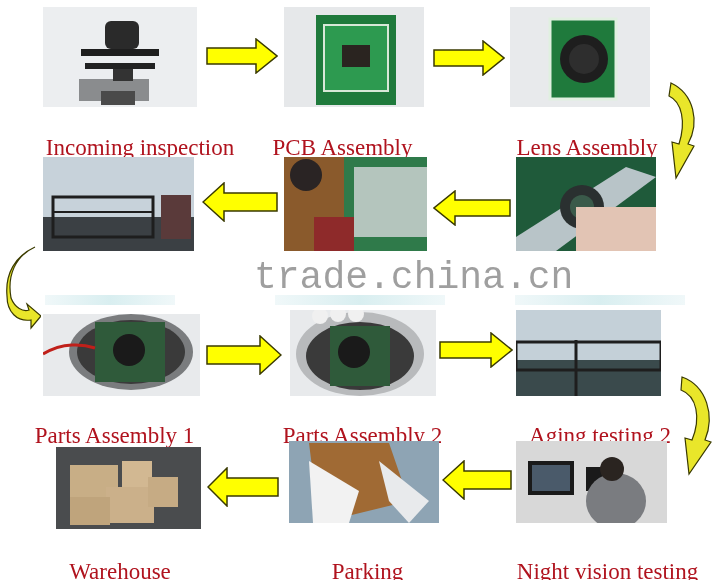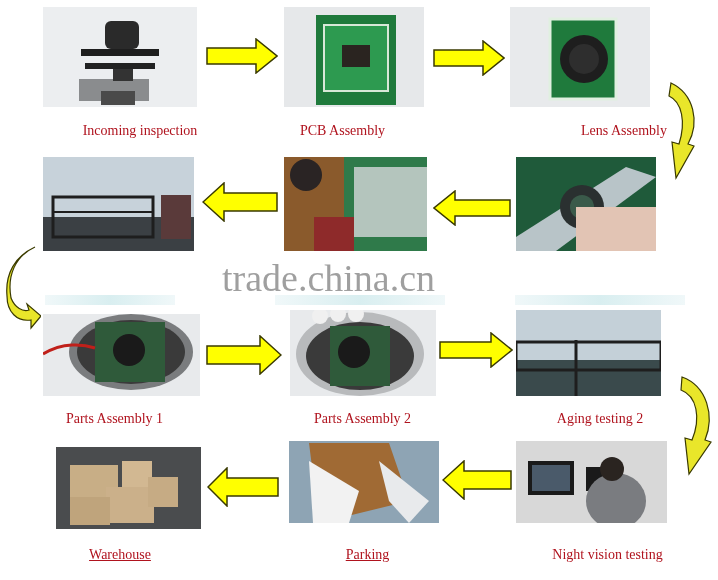--- a/index.html
+++ b/index.html
@@ -1,20 +1,20 @@
 <!DOCTYPE html>
 <html><head>
 <meta charset="utf-8">
 <style>
   html,body{margin:0;padding:0;background:#ffffff;}
   body{width:718px;height:580px;position:relative;overflow:hidden;font-family:"DejaVu Serif","Liberation Serif",serif;}
   .photo{position:absolute;overflow:hidden;background:#ddd;}
-  .label{position:absolute;color:#b0131e;font-family:"Liberation Serif","DejaVu Serif",serif;font-size:14px;white-space:nowrap;text-align:center;}
+  .label{position:absolute;color:#b0131e;font-family:"Liberation Serif","DejaVu Serif",serif;font-size:23px;white-space:nowrap;text-align:center;margin-top:12px;}
   .arrow{position:absolute;}
-  .watermark{position:absolute;left:222px;top:256px;font-family:Liberation Serif, serif;font-size:38px;color:#8f8f8f;opacity:0.85;letter-spacing:0px;}
+  .watermark{position:absolute;left:254px;top:256px;font-family:Liberation Mono, monospace;font-size:38px;color:#8f8f8f;opacity:0.85;letter-spacing:0px;}
   .faded{position:absolute;height:10px;background:linear-gradient(90deg,#e6f3f5,#bfe3e6,#e6f3f5);opacity:0.6;}
 </style>
 </head>
 <body>
 
 <div class="photo" style="left:43px;top:7px;width:154px;height:100px;background:#eceef0;">
   <svg width="154" height="100" viewBox="0 0 154 100">
     <rect x="36" y="72" width="70" height="22" fill="#8a8c8e"></rect>
     <rect x="58" y="84" width="34" height="14" fill="#4a4a4a"></rect>
     <rect x="42" y="56" width="70" height="6" fill="#222"></rect>
@@ -44,21 +44,21 @@
     </svg>
 </div>
 <div class="arrow" style="left:433px;top:40px;">
   <svg width="72" height="36" viewBox="0 0 72 36">
       <path d="M1,10 H50 V1 L71,18 L50,35 V26 H1 Z" fill="#ffff00" stroke="#3a3a00" stroke-width="1.5"></path>
     </svg>
 </div>
 
 <div class="label" style="left:40px;top:123px;width:200px;">Incoming inspection</div>
 <div class="label" style="left:265px;top:123px;width:155px;">PCB Assembly</div>
-<div class="label" style="left:507px;top:123px;width:160px;text-align:right;">Lens Assembly</div>
+<div class="label" style="left:507px;top:123px;width:160px;">Lens Assembly</div>
 
 <div class="arrow" style="left:664px;top:82px;">
   <svg width="40" height="100" viewBox="0 0 40 100">
       <path d="M7,1 C30,12 36,40 24,62 L30,64 L12,96 L8,60 L15,62 C22,40 18,20 5,14 Z" fill="#e9e62a" stroke="#3a3a00" stroke-width="1.2"></path>
     </svg>
 </div>
 
 <div class="photo" style="left:43px;top:157px;width:151px;height:94px;background:#c7d2da;">
   <svg width="151" height="94" viewBox="0 0 151 94">
     <rect x="0" y="60" width="151" height="34" fill="#3b4044"></rect>

